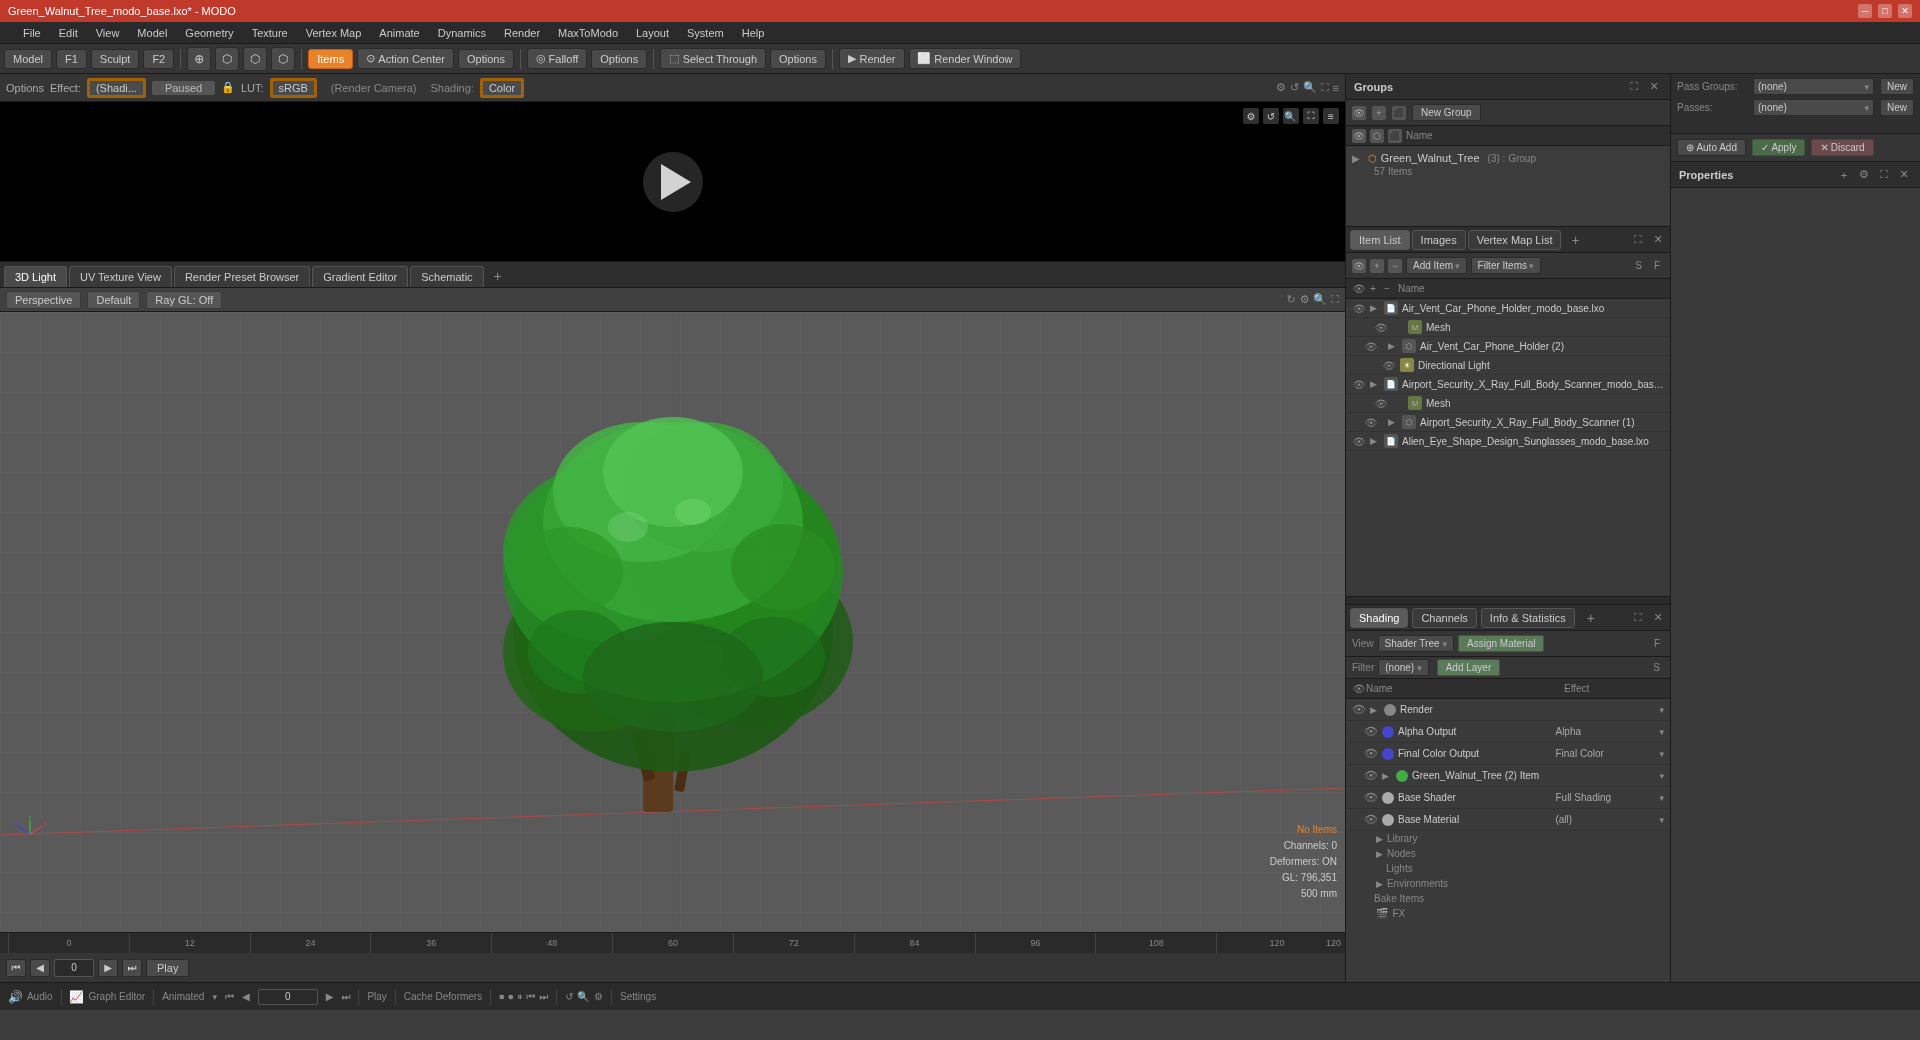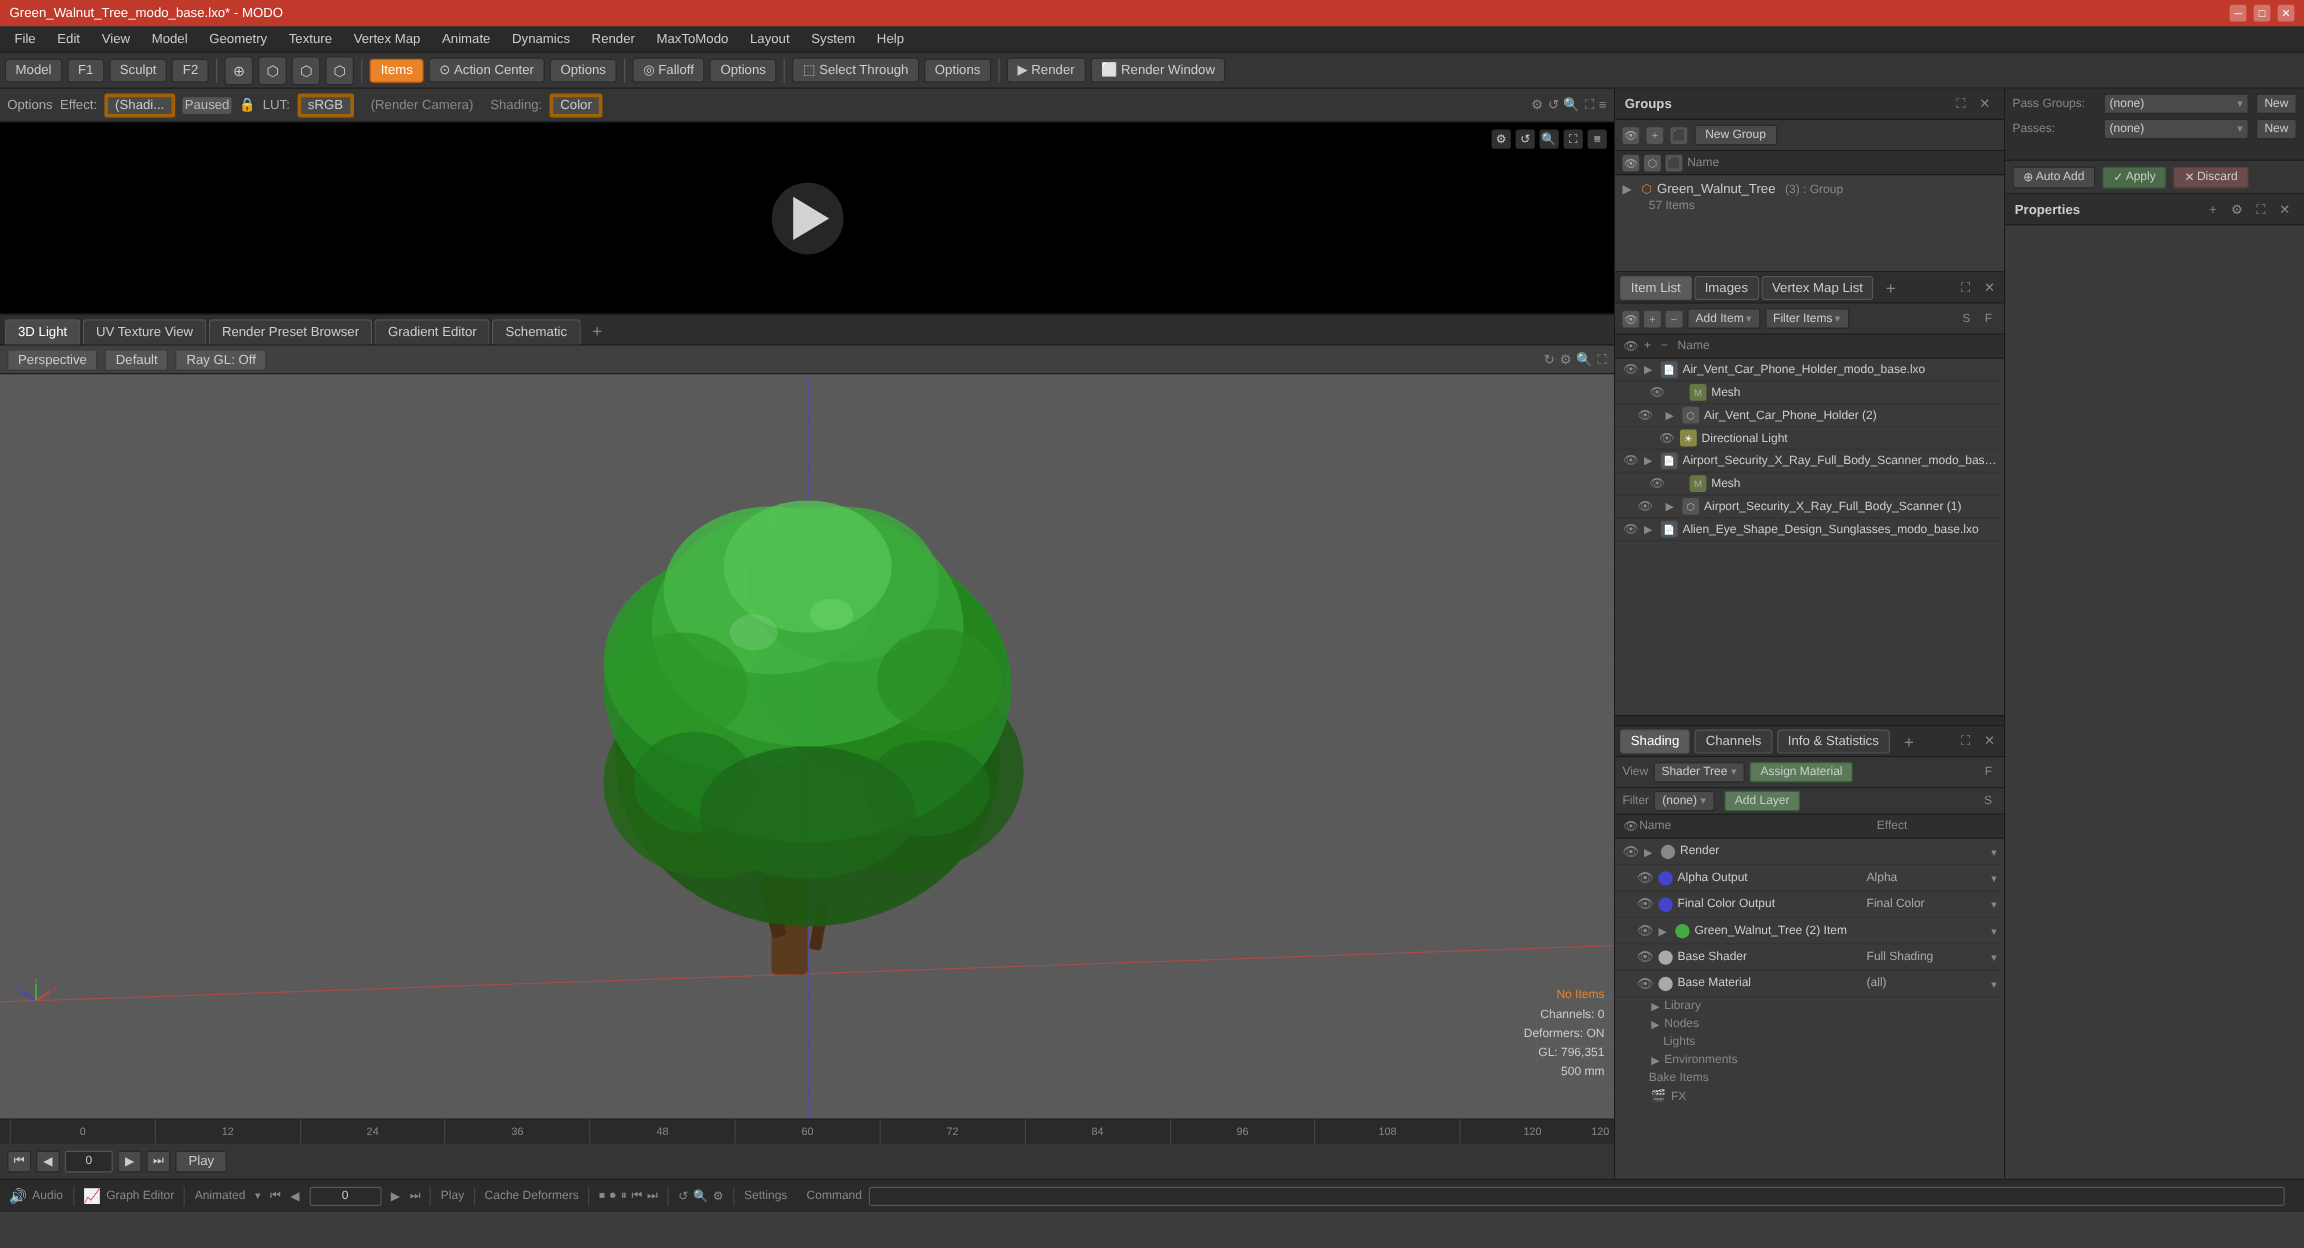--- a/index.html
+++ b/index.html
@@ -33,21 +33,21 @@
       display: flex; align-items: center; justify-content: center;
       font-size: 9px; cursor: pointer; color: #fff;
     }
 
     
     #menu-bar {
       background: #2a2a2a;
       height: 22px;
       display: flex;
       align-items: center;
-      padding: 0 4px;
+      padding: 0 15px;
       gap: 2px;
       border-bottom: 1px solid #1a1a1a;
     }
     .menu-item {
       padding: 2px 8px;
       cursor: pointer;
       border-radius: 2px;
       color: #ccc;
       font-size: 11px;
     }
@@ -114,21 +114,21 @@
       background: #4a4a4a;
       border: 3px solid #a16207;
       border-radius: 2px;
       padding: 1px 6px;
       color: #ccc;
       cursor: pointer;
     }
     .options-pill {
       background: #555;
       border-radius: 2px;
-      padding: 1px 2px;
+      padding: 1px 13px;
       cursor: pointer;
       color: #bbb;
     }
     .lut-value { color: #aaa; }
     .icons-right { margin-left: auto; display: flex; gap: 4px; align-items: center; }
 
     
     #render-preview {
       background: #000;
       height: 160px;
@@ -1229,17 +1229,13 @@
   <div class="status-sep"></div>
   <div class="status-item">
     <span style="cursor:pointer;">↺</span>
     <span style="cursor:pointer;">🔍</span>
     <span style="cursor:pointer;">⚙</span>
   </div>
   <div class="status-sep"></div>
   <div class="status-item">
     <span>Settings</span>
   </div>
-  <div style="margin-left:auto;flex:1;display:flex;align-items:center;padding:0 8px;">
-    <span style="color:#888;font-size:10px;">Command</span>
-    <input type="text" style="flex: 1 1 0%; background: rgb(42, 42, 42); border: 1px solid rgb(85, 85, 85); border-radius: 2px; color: rgb(204, 204, 204); font-size: 10px; padding: 1px 4px; margin-left: 6px; height: 16px;" placeholder="">
-  </div>
 </div>
 
 </body></html>

